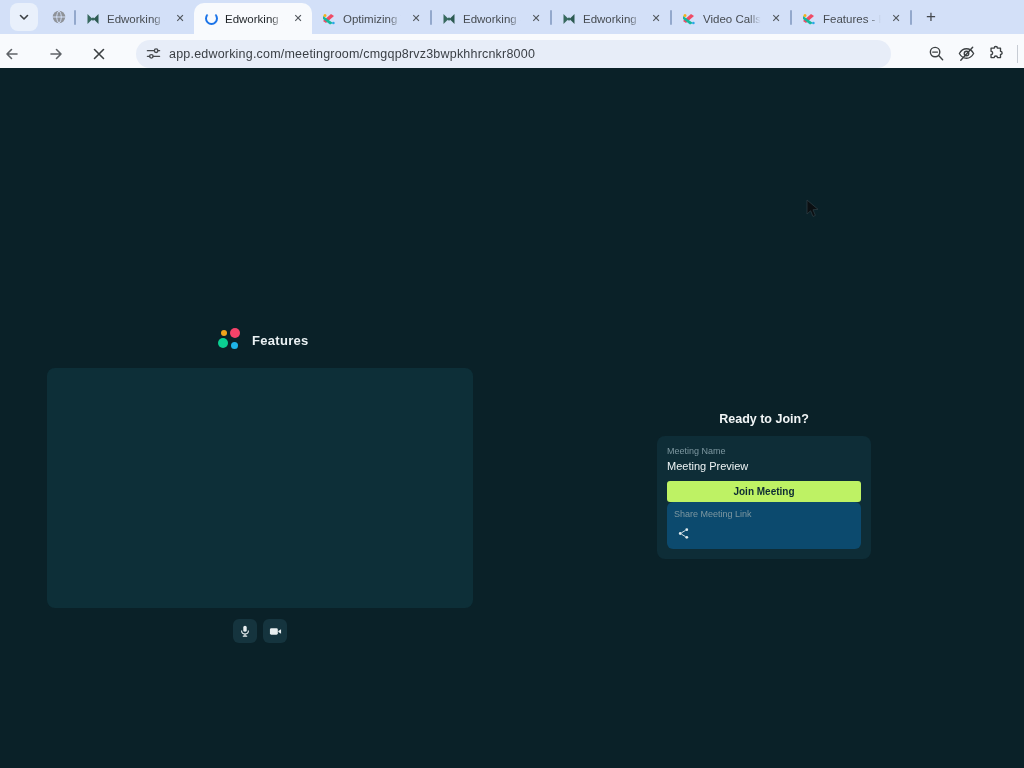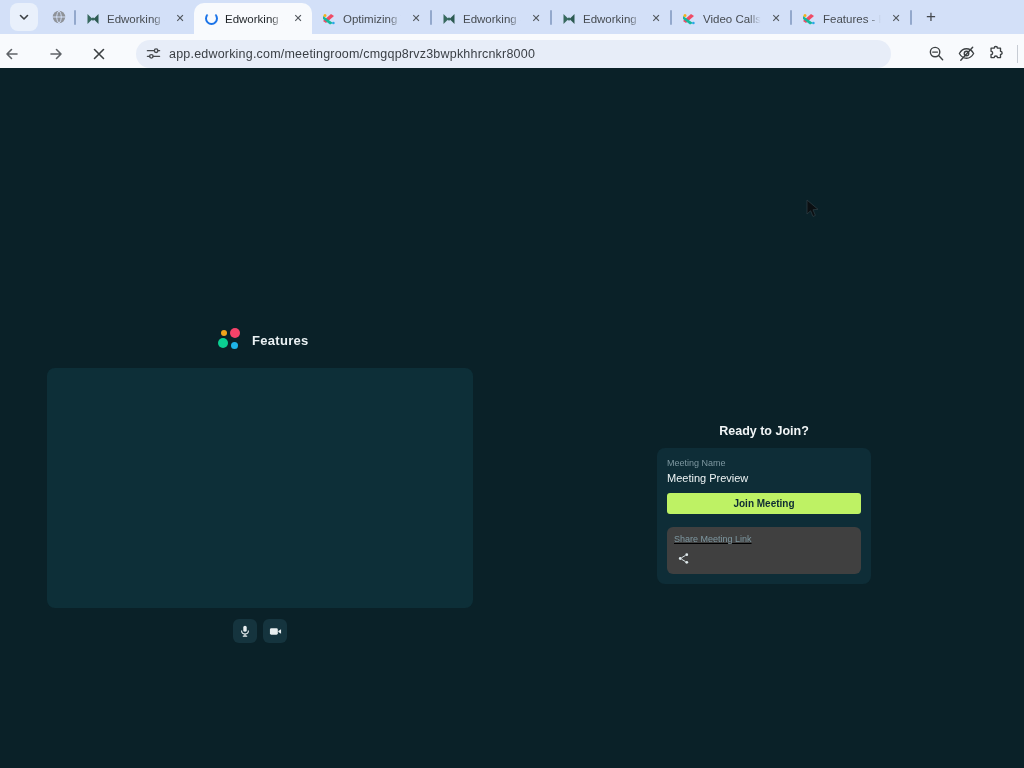--- a/index.html
+++ b/index.html
@@ -84,31 +84,31 @@
   .video-preview {
     position:absolute; left:47px; top:300px; width:426px; height:240px;
     background:#0d2f38; border-radius:8px;
   }
   .av-controls { position:absolute; left:47px; top:551px; width:426px; display:flex; justify-content:center; gap:6px; }
   .av-btn {
     width:24px; height:24px; background:#15343e; border-radius:6px;
     display:flex; align-items:center; justify-content:center; cursor:pointer;
   }
 
-  .join-panel { position:absolute; left:657px; top:356px; width:214px; }
+  .join-panel { position:absolute; left:657px; top:344px; width:214px; }
   .ready-title { text-align:center; color:#f2f6f7; font-size:12.5px; font-weight:bold; margin-bottom:10px; }
   .join-card { background:#0e2d37; border-radius:8px; padding:10px; }
   .field-label { color:#7d97a0; font-size:9px; margin-bottom:4px; }
   .meeting-name { color:#eef4f5; font-size:11px; margin-bottom:9px; }
   .join-btn {
     width:100%; height:21px; background:#bef264; border:none; border-radius:3px;
     color:#0d2b33; font-size:10px; font-weight:bold; font-family:"Liberation Sans",sans-serif;
     display:flex; align-items:center; justify-content:center; cursor:pointer;
   }
-  .share-box { margin-top:13px; background:#404040; border-radius:6px; padding:7px;text-decoration:underline; }
+  .share-box { background:#0c4a6e; border-radius:6px; padding:7px; }
   .share-row { display:flex; align-items:center; gap:6px; margin-top:5px; }
   .share-input {
     flex:1; height:21px; background:#123440; border-radius:4px; display:flex; align-items:center;
     padding:0 7px; color:#dfe9ec; font-size:8.5px; white-space:nowrap; overflow:hidden; cursor:text;
   }
   .share-icon-btn { width:18px; height:18px; display:flex; align-items:center; justify-content:center; cursor:pointer; }
 
   .mouse-cursor { position:absolute; left:806px; top:131px; pointer-events:none; }
 </style>
 </head>

